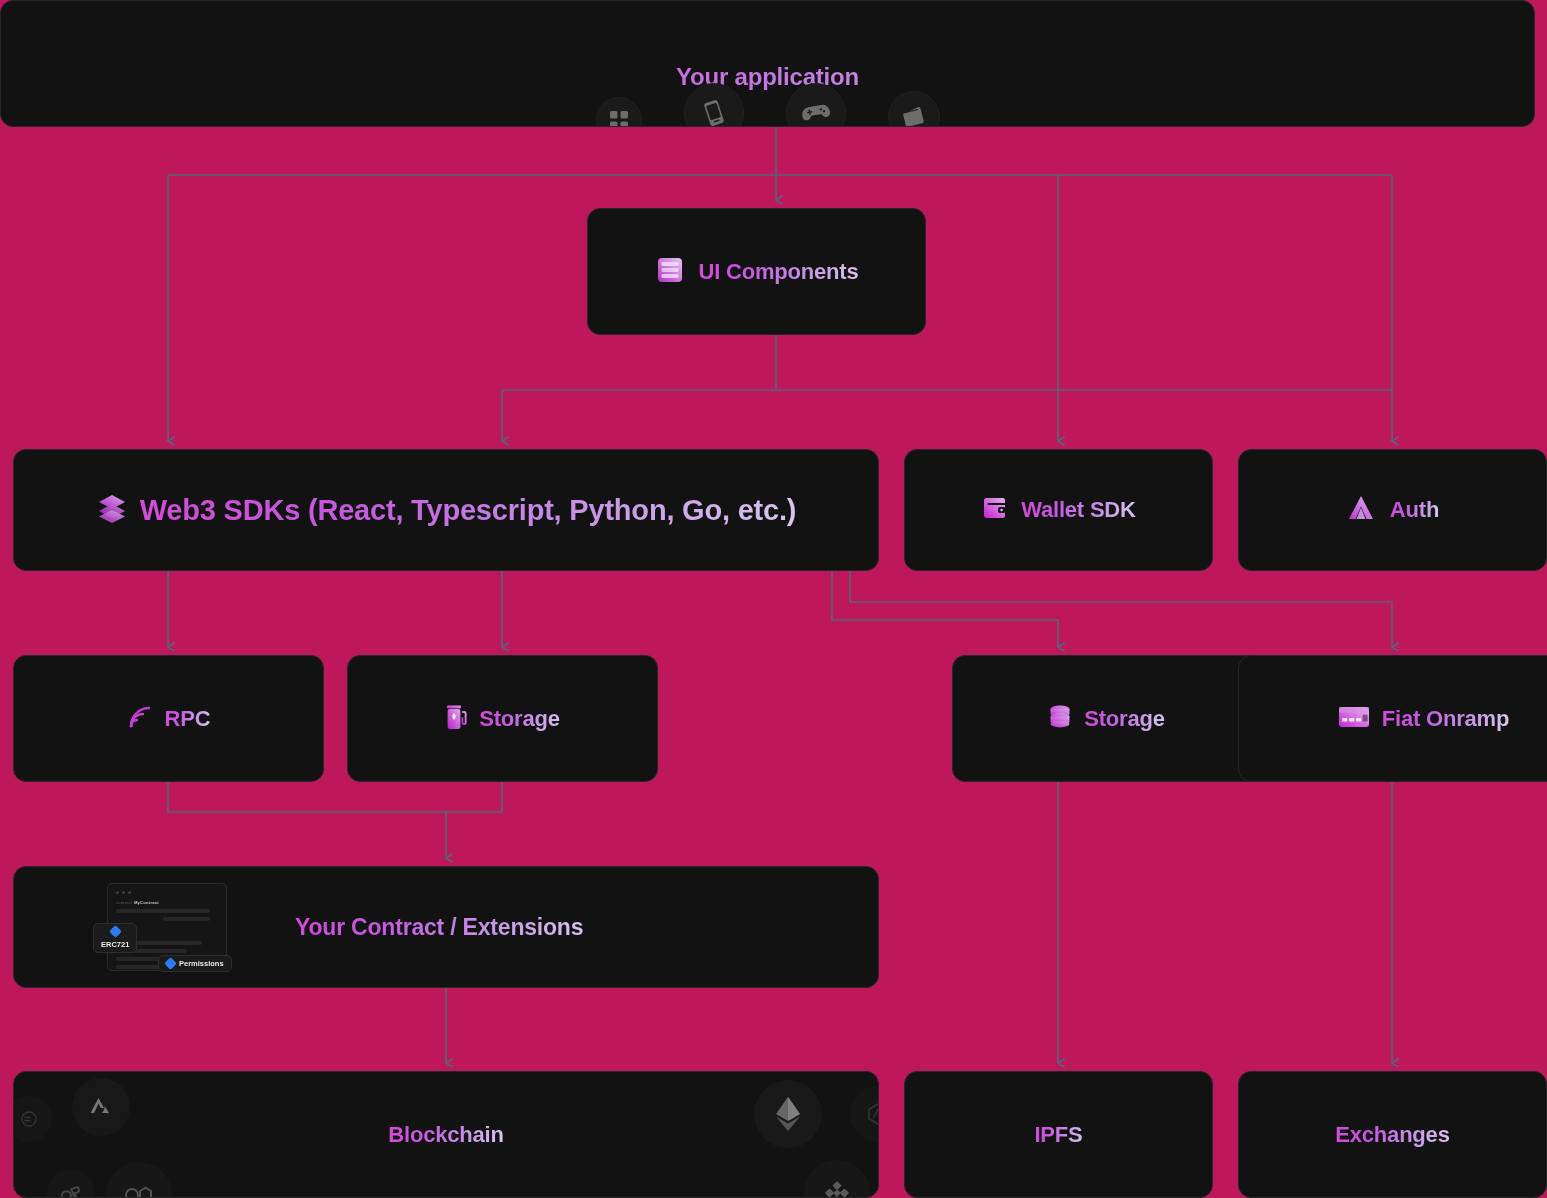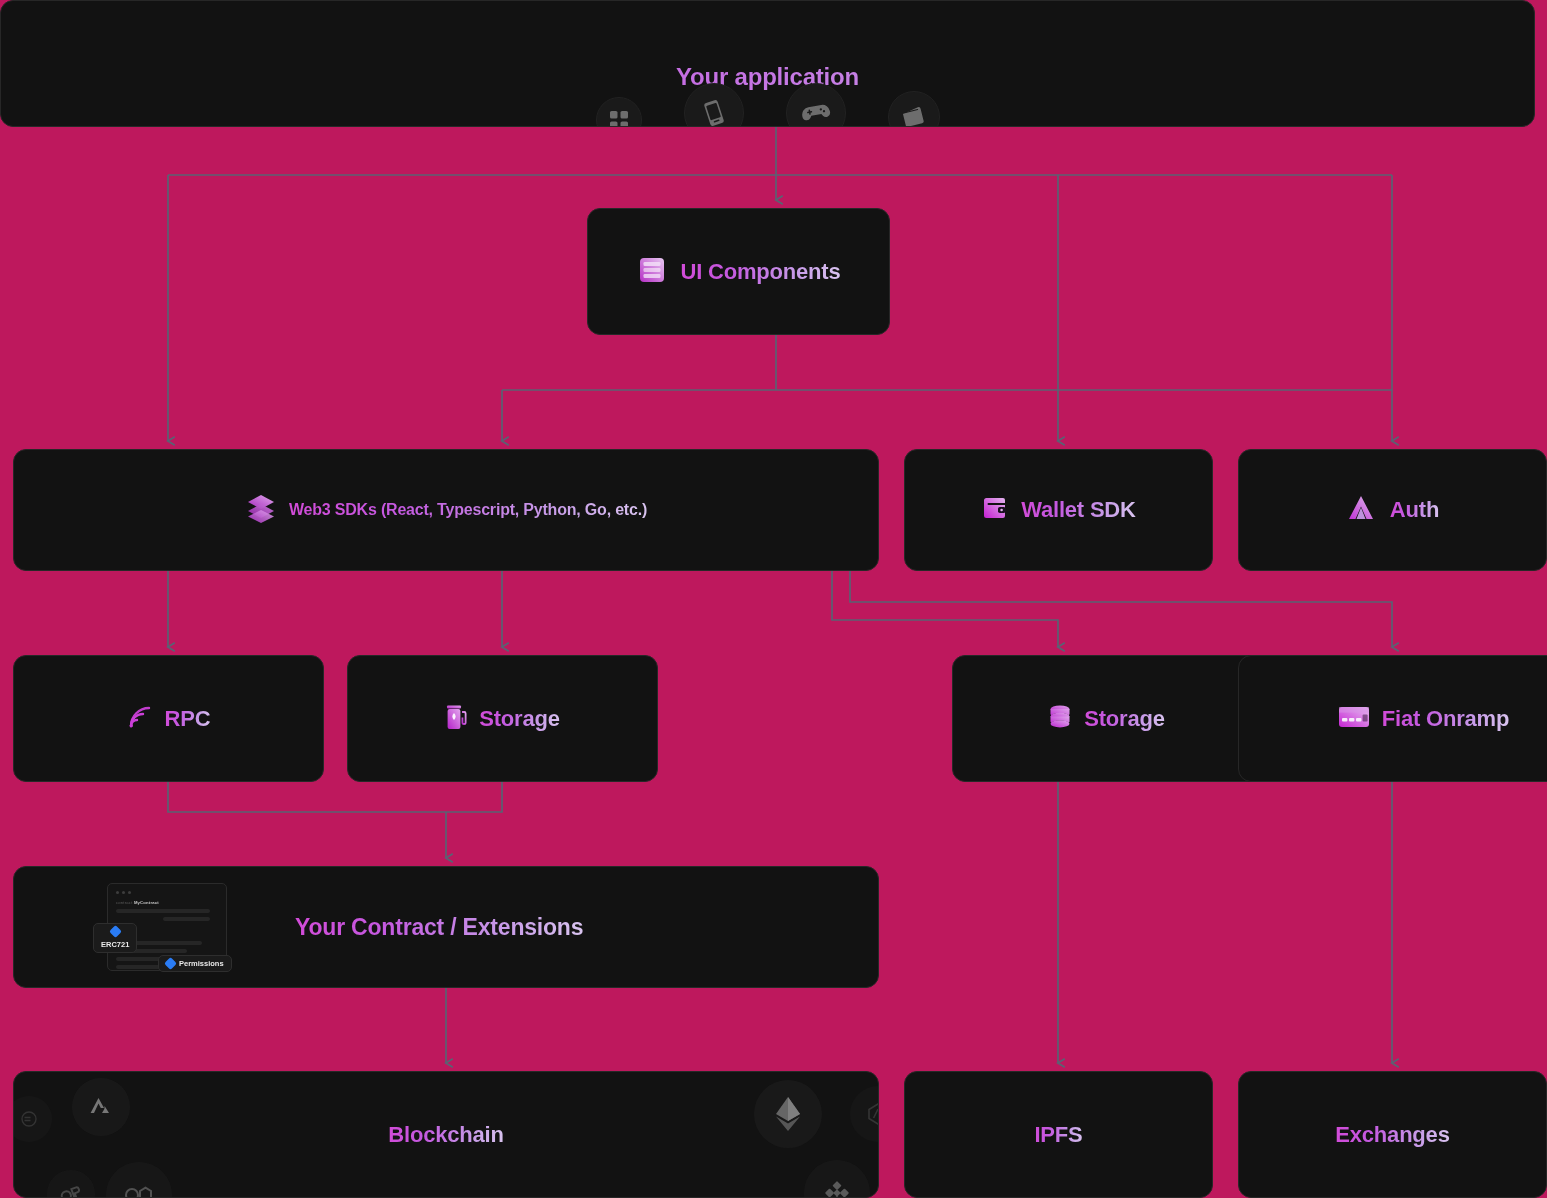--- a/index.html
+++ b/index.html
@@ -56,25 +56,25 @@
     background: #1a1a1a;
     border: 1px solid #222;
     display: flex; align-items: center; justify-content: center;
     color: #6d6d6d;
   }
   .appicon.sm { width: 46px; height: 46px; }
   .appicon.lg { width: 60px; height: 60px; }
   .appicon.md { width: 52px; height: 52px; }
 
   
-  #ui-components { left: 587px; top: 208px; width: 303px; height: 127px; }
+  #ui-components { left: 587px; top: 208px; width: 339px; height: 127px; }
   #ui-components .label { font-size: 22px; }
 
   #web3-sdks { left: 13px; top: 449px; width: 866px; height: 122px; }
-  #web3-sdks .label { font-size: 16px; }
+  #web3-sdks .label { font-size: 29px; }
 
   #wallet-sdk { left: 904px; top: 449px; width: 309px; height: 122px; }
   #auth { left: 1238px; top: 449px; width: 309px; height: 122px; }
   #wallet-sdk .label, #auth .label { font-size: 22px; }
 
   #rpc { left: 13px; top: 655px; width: 311px; height: 127px; }
   #gasless { left: 347px; top: 655px; width: 311px; height: 127px; }
   #storage { left: 952px; top: 655px; width: 309px; height: 127px; }
   #fiat-onramp { left: 1238px; top: 655px; width: 371px; height: 127px; }
   #rpc .label, #gasless .label, #storage .label, #fiat-onramp .label { font-size: 22px; }

